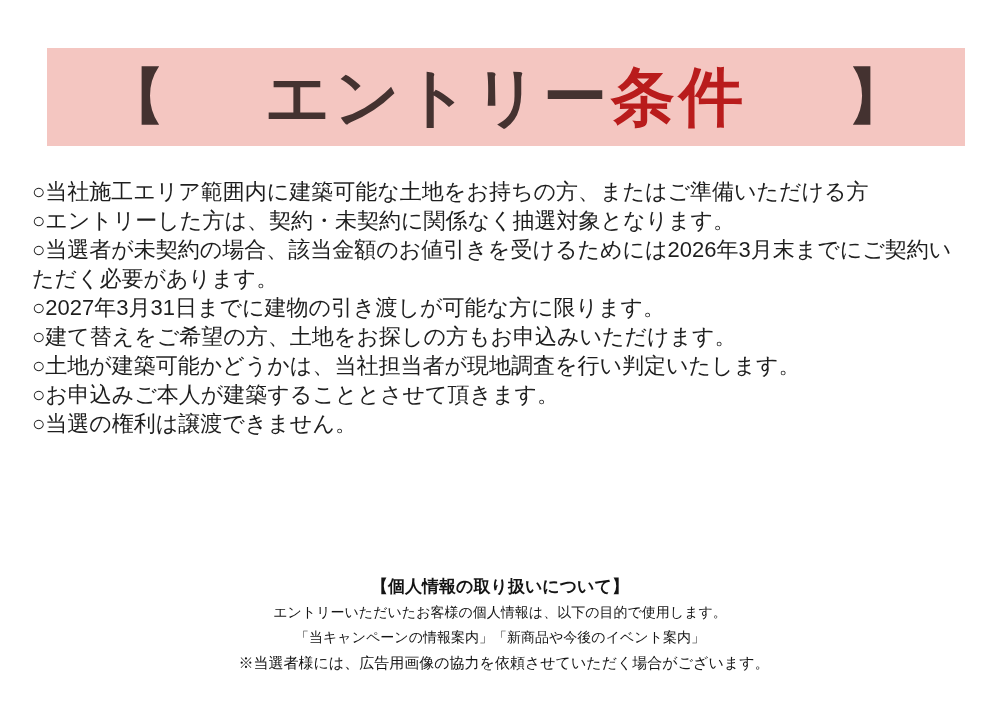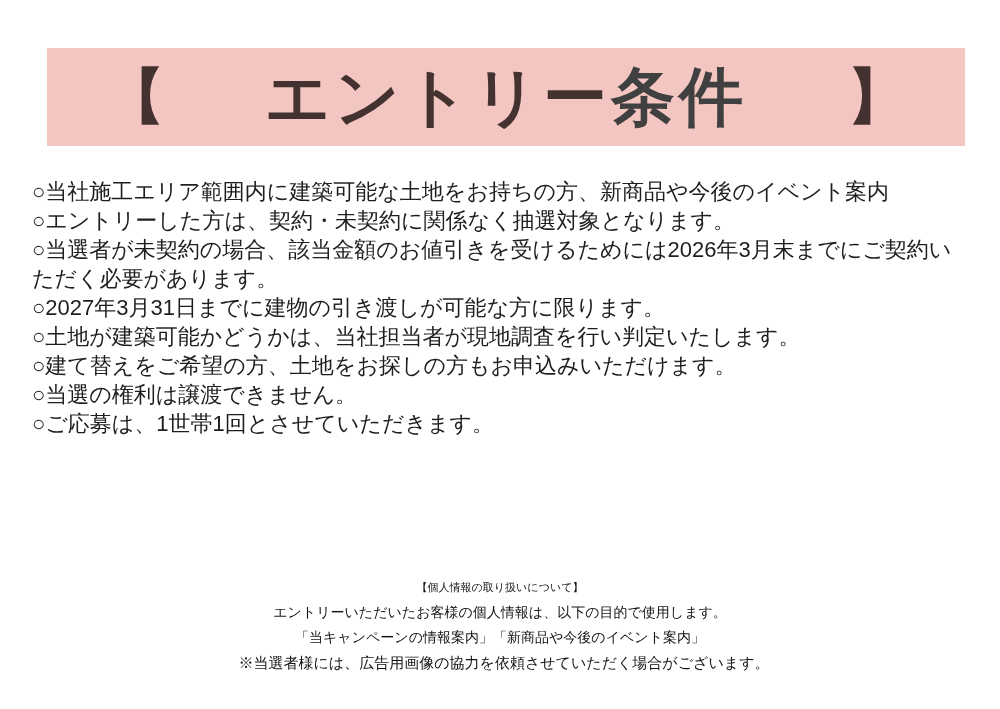--- a/index.html
+++ b/index.html
@@ -37,21 +37,21 @@
     line-height: 1;
   }
   .banner-title {
     font-size: 64px;
     font-weight: 900;
     letter-spacing: 4px;
     line-height: 1;
     white-space: nowrap;
   }
   .title-entry { color: #443230; text-align: center; }
-  .title-joken { color: #404040; margin-top: 28px; }
+  .title-joken { color: #b91c1c; margin-top: 28px; }
 
   
   .conditions {
     position: absolute;
     left: 32px;
     top: 177px;
     width: 927px;
     font-size: 22px;
     line-height: 29px;
     color: #1e1e1e;
@@ -64,22 +64,22 @@
   
   .privacy {
     position: absolute;
     left: 0;
     top: 574px;
     width: 1000px;
     text-align: center;
     color: #141414;
   }
   .privacy-title {
-    font-size: 11px;
-    font-weight: normal;
+    font-size: 17px;
+    font-weight: bold;
     line-height: 26px;
     text-align: center;
   }
   .privacy-line {
     font-size: 14px;
     line-height: 25px;
   }
   .privacy-note {
     font-size: 15px;
     line-height: 25px;
@@ -90,28 +90,28 @@
 <body>
 
 <div class="banner">
   <span class="bracket">【</span>
   <span class="banner-title"><span class="title-entry">エントリー</span><span class="title-joken">条件</span></span>
   <span class="bracket">】</span>
 </div>
 
 <div class="conditions">
 
-<div class="condition">○当社施工エリア範囲内に建築可能な土地をお持ちの方、新商品や今後のイベント案内</div>
+<div class="condition">○当社施工エリア範囲内に建築可能な土地をお持ちの方、またはご準備いただける方</div>
     <div class="condition">○エントリーした方は、契約・未契約に関係なく抽選対象となります。</div>
     <div class="condition">○当選者が未契約の場合、該当金額のお値引きを受けるためには2026年3月末までにご契約いただく必要があります。</div>
     <div class="condition">○2027年3月31日までに建物の引き渡しが可能な方に限ります。</div>
+    <div class="condition">○建て替えをご希望の方、土地をお探しの方もお申込みいただけます。</div>
     <div class="condition">○土地が建築可能かどうかは、当社担当者が現地調査を行い判定いたします。</div>
-    <div class="condition">○建て替えをご希望の方、土地をお探しの方もお申込みいただけます。</div>
+    <div class="condition">○お申込みご本人が建築することとさせて頂きます。</div>
     <div class="condition">○当選の権利は譲渡できません。</div>
-    <div class="condition">○ご応募は、1世帯1回とさせていただきます。</div>
   </div>
 
 <div class="privacy">
   <div class="privacy-title">【個人情報の取り扱いについて】</div>
   <div class="privacy-line">エントリーいただいたお客様の個人情報は、以下の目的で使用します。</div>
   <div class="privacy-line">「当キャンペーンの情報案内」「新商品や今後のイベント案内」</div>
   <div class="privacy-note">※当選者様には、広告用画像の協力を依頼させていただく場合がございます。</div>
 </div>
 
 </body></html>

